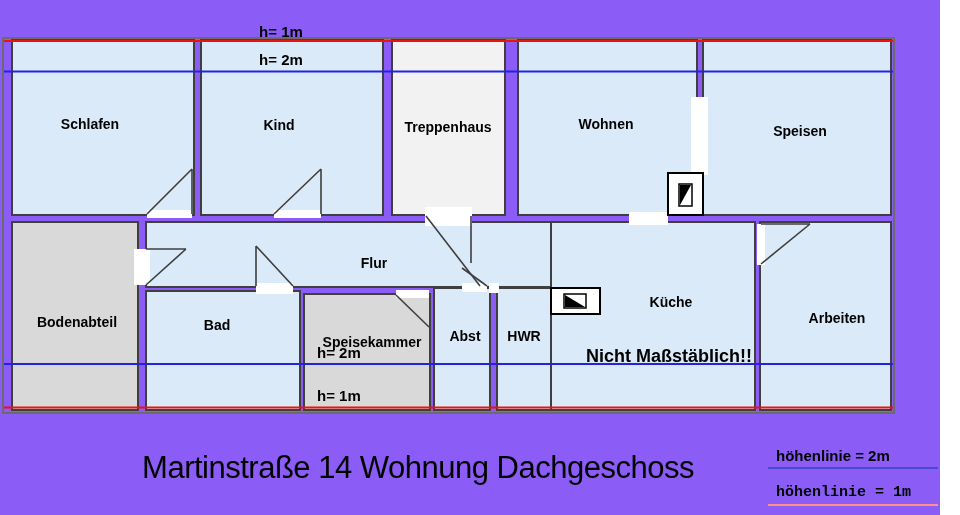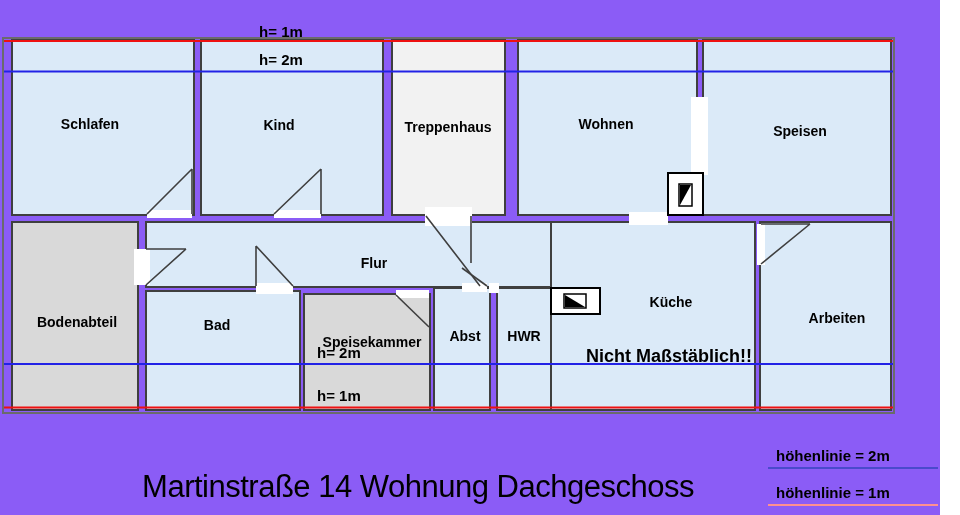--- a/index.html
+++ b/index.html
@@ -15,28 +15,28 @@
   .door{stroke:var(--wall);stroke-width:1.6;fill:none;}
   .chimney-box{fill:#fff;stroke:#000;stroke-width:2;}
   .chimney-frame{fill:#fff;stroke:#000;stroke-width:1.5;}
   .chimney-fill{fill:#000;stroke:none;}
   .hline-red{stroke:var(--height_line_1m);stroke-width:2;fill:none;}
   .hline-blue{stroke:var(--height_line_2m);stroke-width:2;fill:none;}
   .rlabel{font:bold 14px "Liberation Sans",sans-serif;fill:var(--text);text-anchor:middle;}
   .hlabel{font:bold 15px "Liberation Sans",sans-serif;fill:var(--text);text-anchor:middle;}
   .hlabel-left{font:bold 15px "Liberation Sans",sans-serif;fill:var(--text);}
   .note{font:bold 18px "Liberation Sans",sans-serif;fill:var(--text);text-anchor:middle;}
-  .title{position:absolute;left:0;top:469px;width:836px;text-align:center;
+  .title{position:absolute;left:0;top:450px;width:836px;text-align:center;
          font:400 31px "Liberation Sans",sans-serif;letter-spacing:-0.5px;color:var(--text);
          white-space:nowrap;}
   .legend{position:absolute;right:2px;top:431px;width:170px;}
   .legend-item{font:bold 15px "Liberation Sans",sans-serif;color:var(--text);
                padding:0 0 3px 8px;}
   .legend-2m{border-bottom:2px solid var(--legend_underline_2m);margin-bottom:15px;margin-top:16px;}
-  .legend-1m{border-bottom:2px solid var(--legend_underline_1m);}
+  .legend-1m{border-bottom:2px solid var(--legend_underline_1m);font-family:Liberation Mono, monospace;}
 </style>
 </head>
 <body>
 
 <div class="stage">
 
   <svg width="960" height="430" viewBox="0 0 960 430">
 
     <rect class="outline" x="3" y="38" width="891" height="375"></rect>
 

